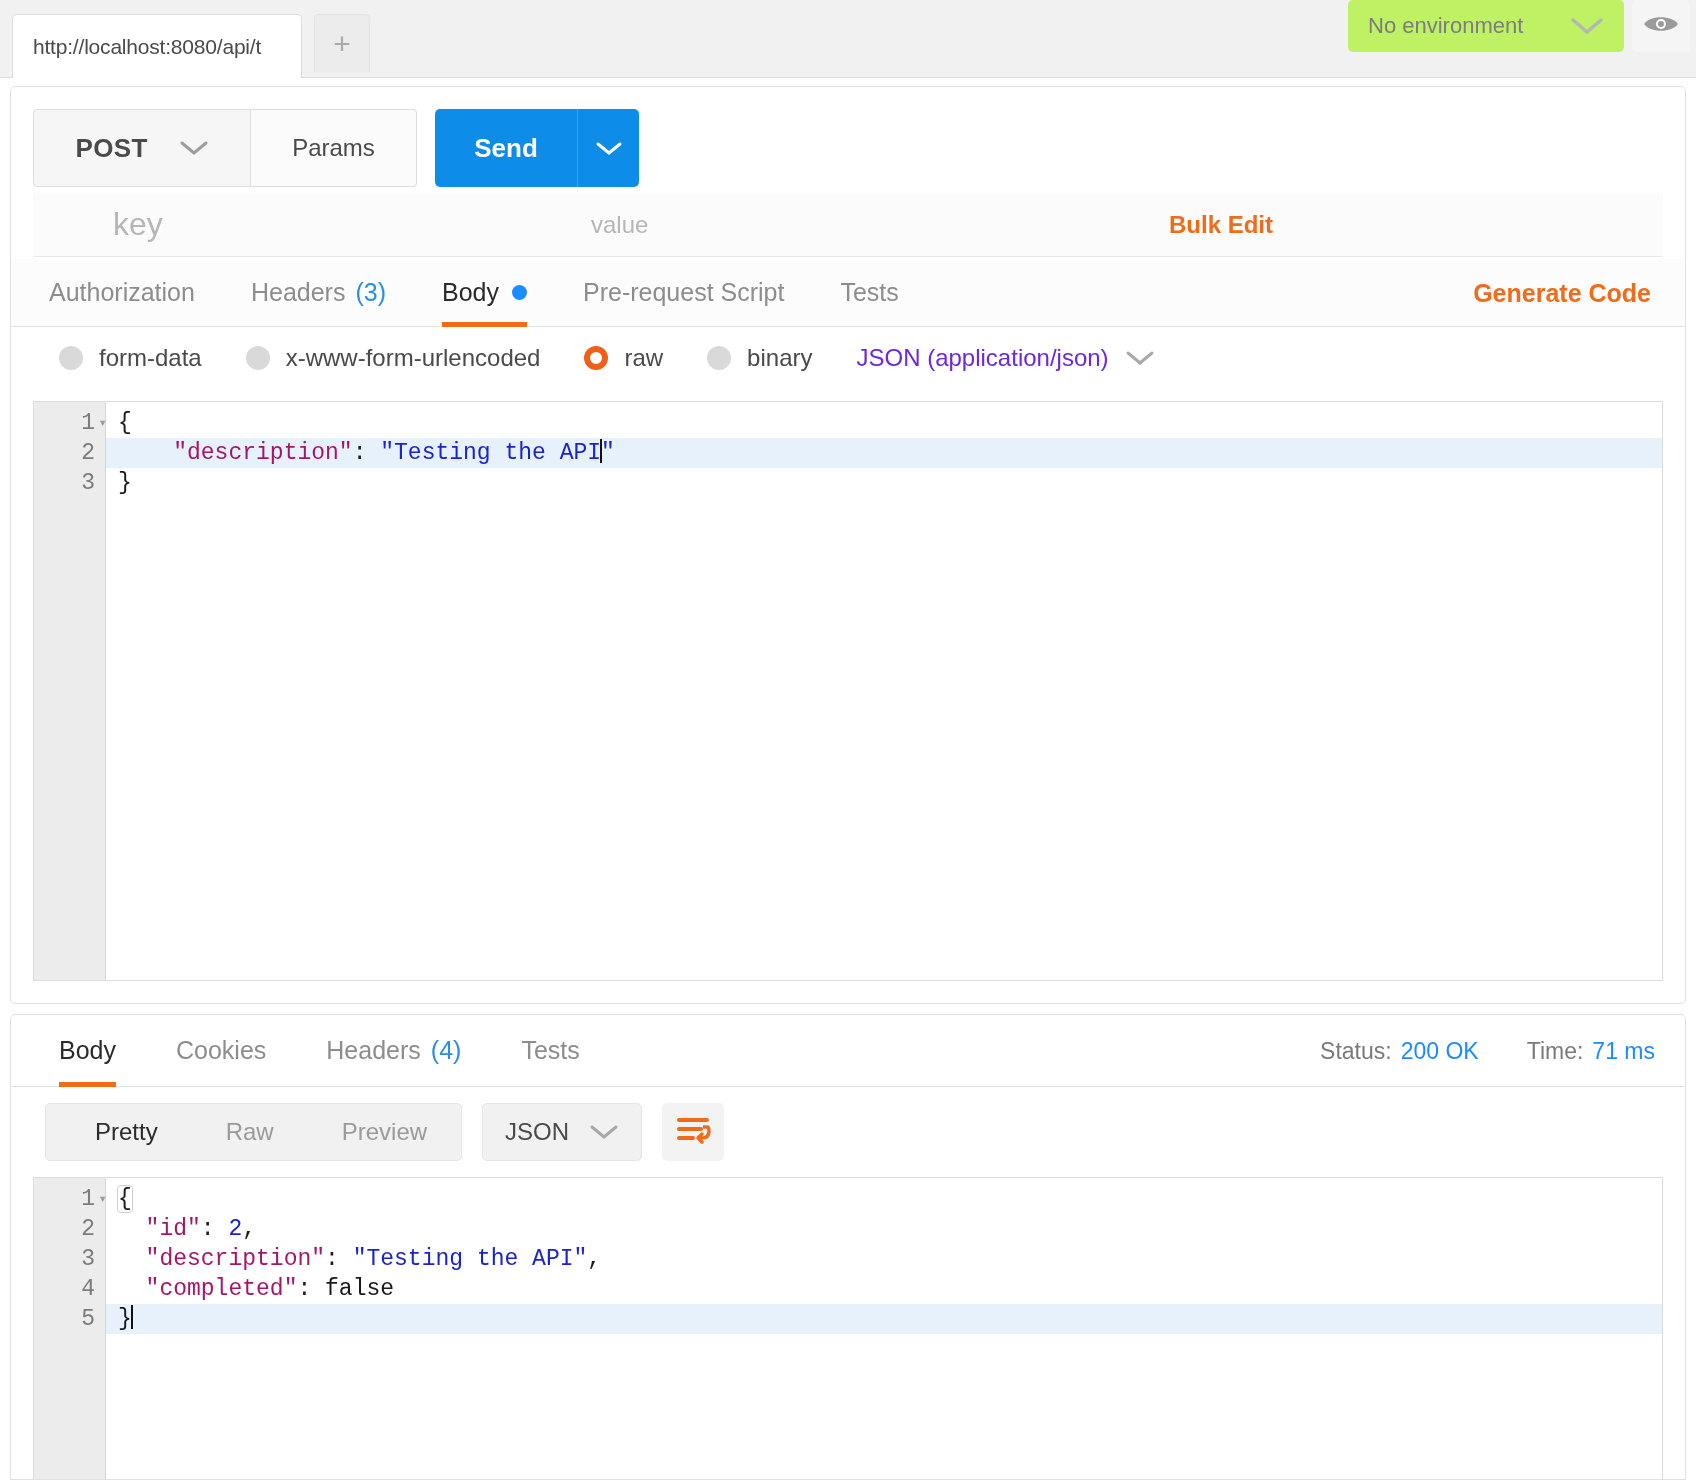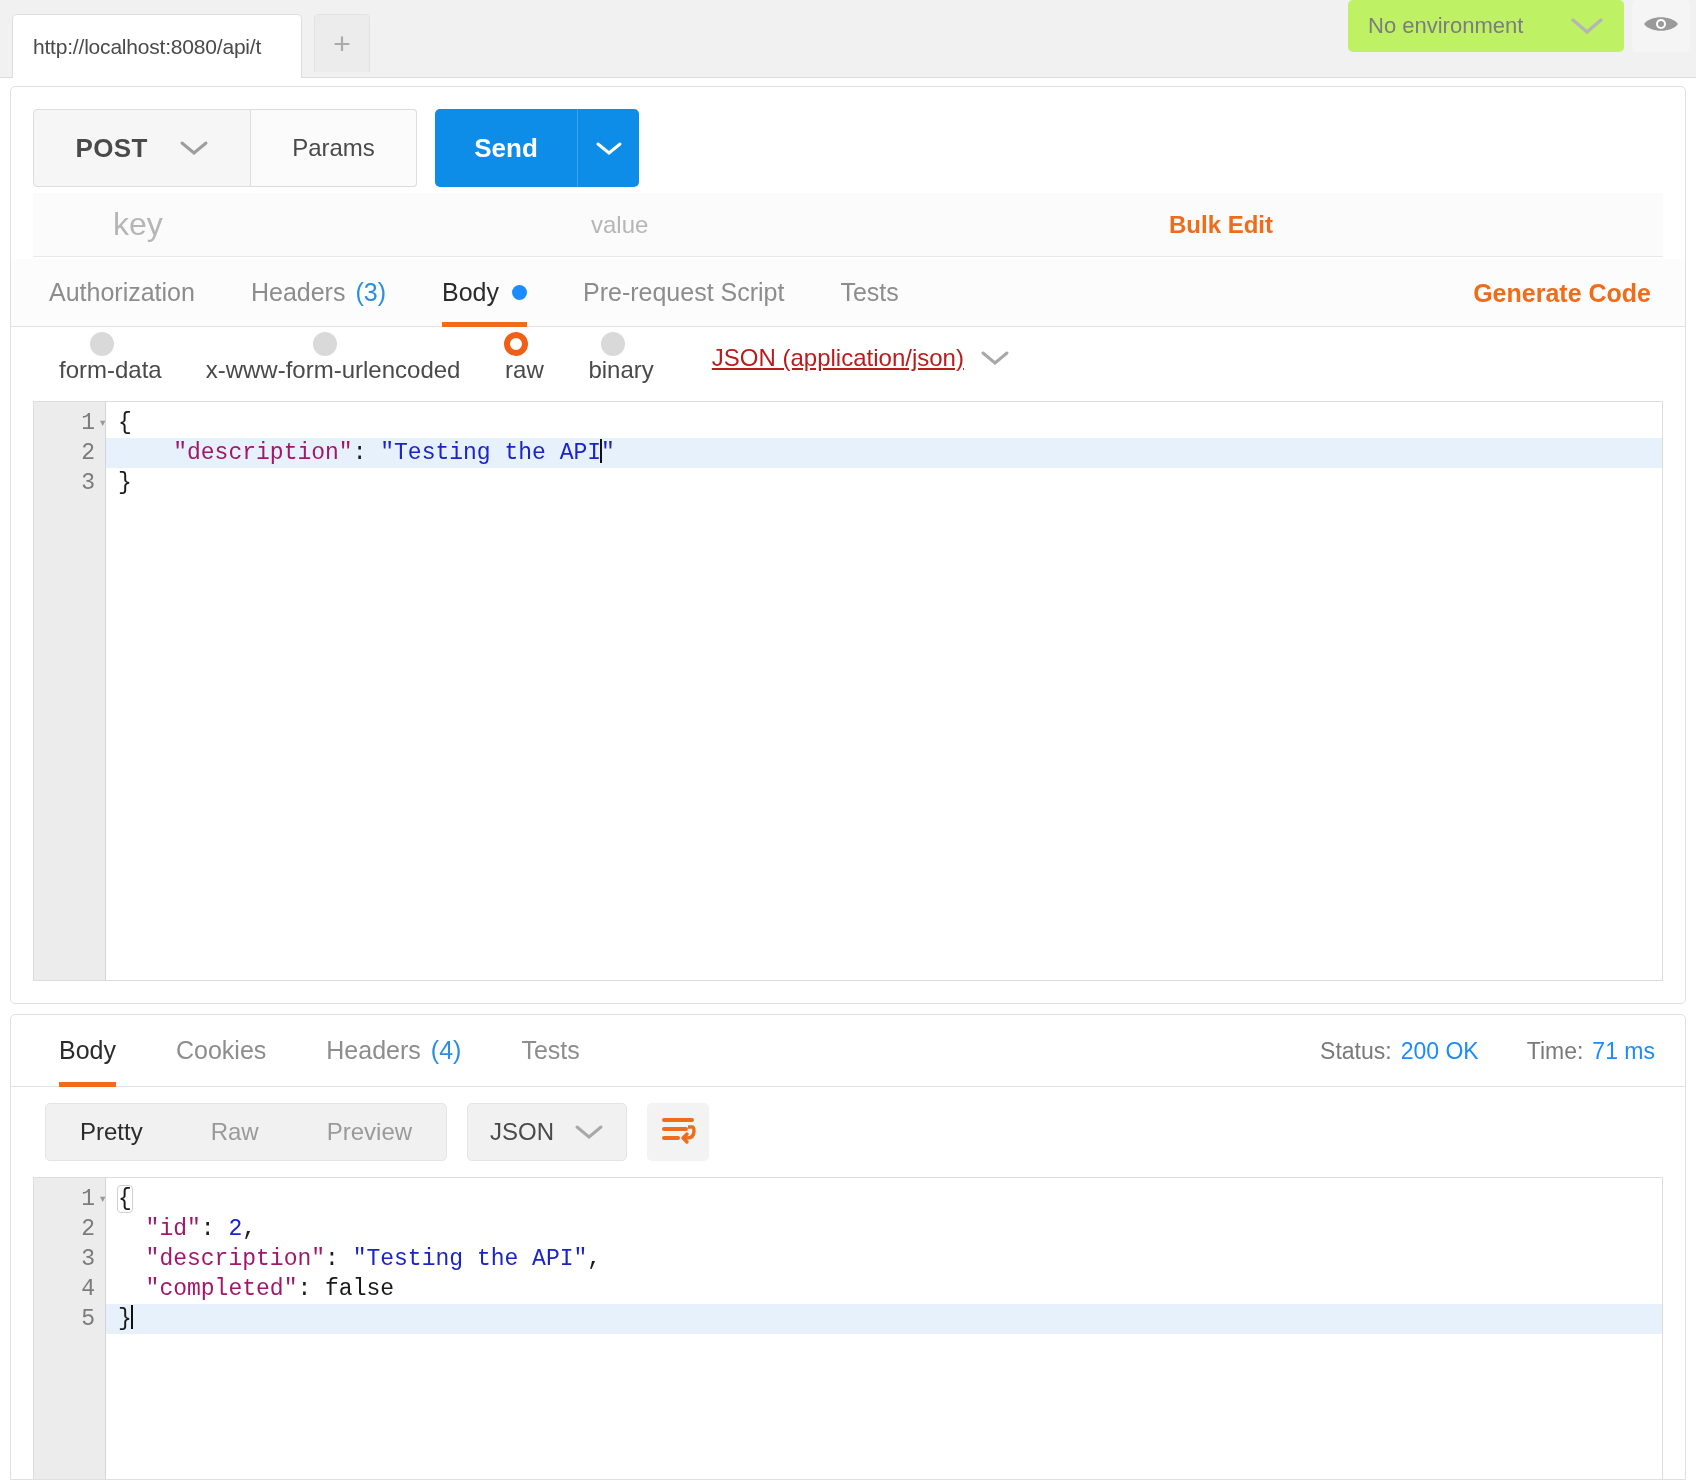--- a/index.html
+++ b/index.html
@@ -136,29 +136,29 @@
     position: absolute; right: 34px; top: 172px; height: 68px;
     display: flex; align-items: center;
     font-size: 25px; color: #ef6c1a; font-weight: bold;
   }
 
   
   .btype-row {
     position: absolute; left: 0; top: 240px; right: 0; height: 62px;
     display: flex; align-items: center; padding-left: 48px;
   }
-  .radio-wrap { display: flex; align-items: center; margin-right: 44px; flex-direction: column; }
+  .radio-wrap { display: flex; align-items: center; margin-right: 44px; }
   .radio {
     width: 24px; height: 24px; border-radius: 50%;
     background: #d9d9d9; margin-right: 16px; flex: none;
   }
   .radio.on { background: #fff; border: 6px solid #ef5f18; width:24px; height:24px; }
   .radio-lbl { font-size: 24px; color: #4a4a4a; }
   .json-sel {
-    display: flex; align-items: center; font-size: 24px; color: #b91c1c; margin-left: 14px; text-decoration: underline;
+    display: flex; align-items: center; font-size: 24px; color: #6d28d9; margin-left: 0;
   }
 
   
   .editor {
     position: absolute; left: 22px; top: 314px; right: 22px; bottom: 22px;
     border: 1px solid #dcdcdc; background: #fff; display: flex; overflow: hidden;
   }
   .gutter {
     width: 72px; background: #ececec; border-right: 1px solid #d5d5d5;
     padding-top: 6px; flex: none;
@@ -214,21 +214,21 @@
   .status-val { color: #1a8cff; margin-left: 9px; }
   .time-lbl { margin-left: 48px; }
 
   
   .res-toolbar {
     position: absolute; left: 0; top: 72px; right: 0; height: 90px;
     display: flex; align-items: center; padding-left: 34px;
   }
   .seg {
     display: flex; background: #f1f1f1; border: 1px solid #e4e4e4;
-    border-radius: 5px; height: 58px; overflow: hidden;
+    border-radius: 5px; height: 58px; overflow: hidden; padding-left: 15px;
   }
   .seg-item {
     display: flex; align-items: center; padding: 0 34px;
     font-size: 24px; color: #9a9a9a;
   }
   .seg-item.active { background: #f1f1f1; color: #2b2b2b; }
   .fmt-sel {
     margin-left: 20px; height: 58px; background: #f1f1f1;
     border: 1px solid #e4e4e4; border-radius: 5px;
     display: flex; align-items: center; padding: 16px 22px;

